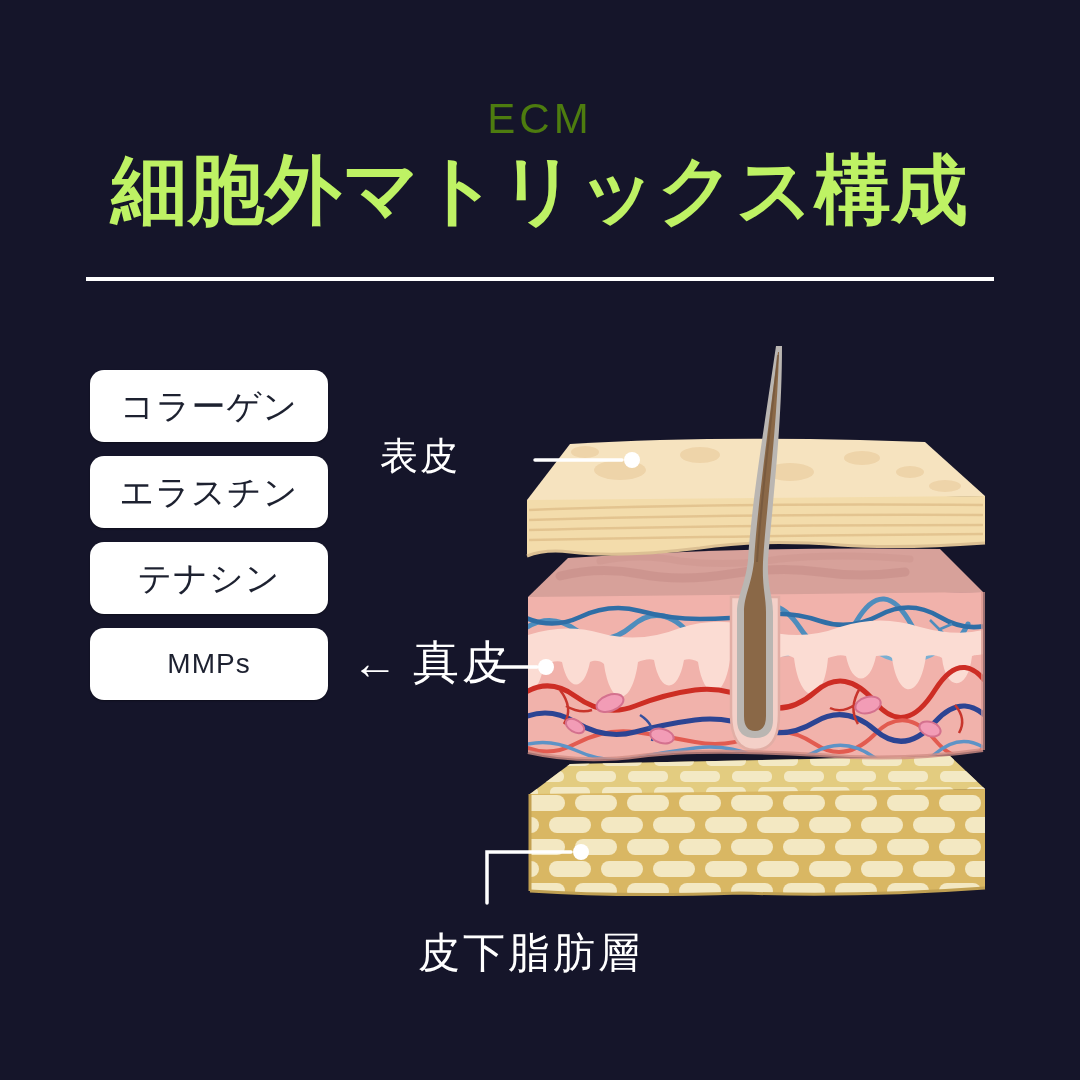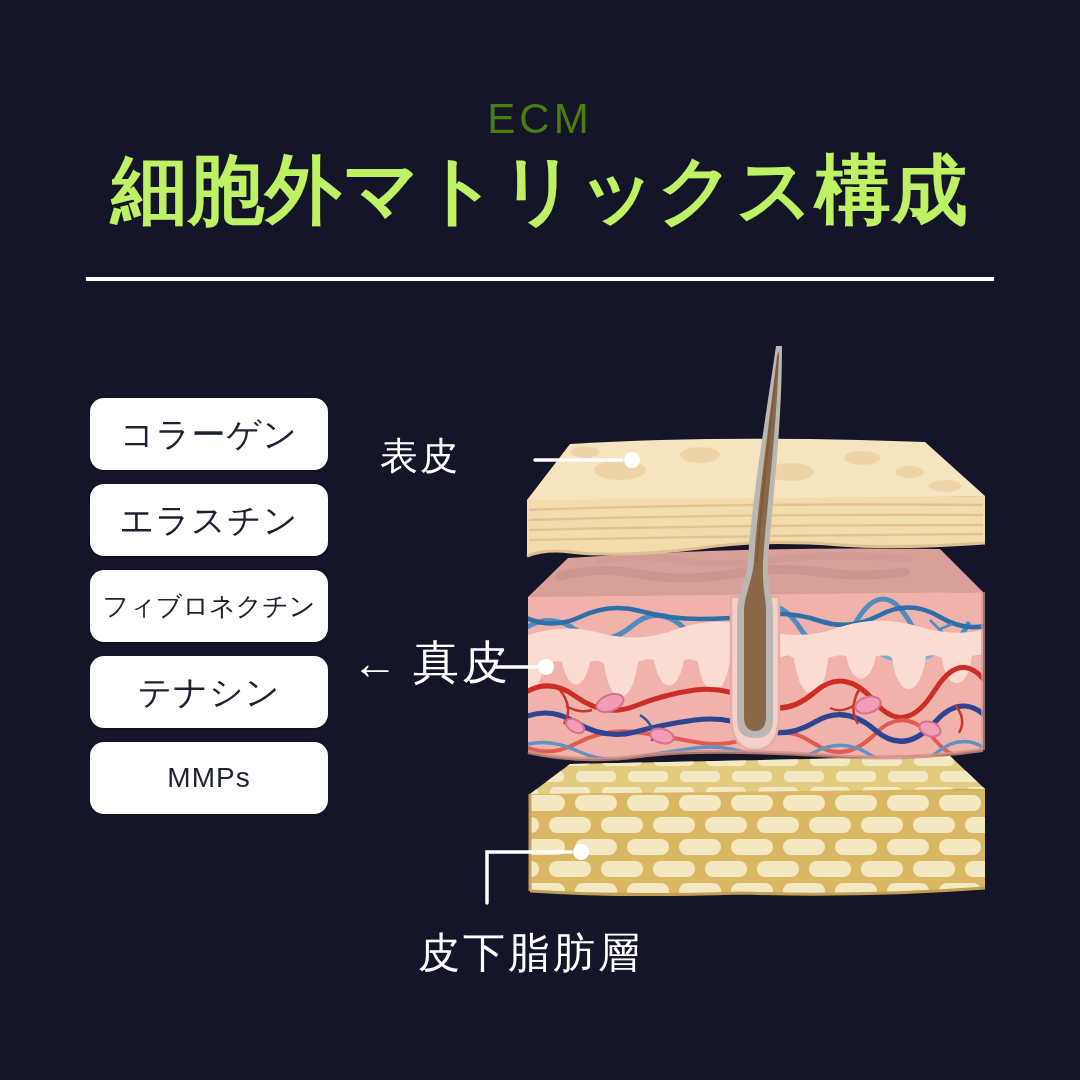--- a/index.html
+++ b/index.html
@@ -18,21 +18,21 @@
     top:150px;left:0;width:1080px;text-align:center;
     color:#bef264;font-size:76px;font-weight:900;letter-spacing:1px;line-height:1.05;
     white-space:nowrap;
   }
   .divider{
     top:277px;left:86px;width:908px;height:4px;background:#ffffff;
   }
   
   .chips{
     top:370px;left:90px;width:238px;
-    display:flex;flex-direction:column;gap:14px;margin-top:28px;
+    display:flex;flex-direction:column;gap:14px;
   }
   .chip{
     height:72px;background:#ffffff;border-radius:14px;
     display:flex;align-items:center;justify-content:center;
     color:#1d2130;font-size:34px;line-height:1;letter-spacing:1px;
     box-shadow:0 1px 2px rgba(0,0,0,.35);
   }
   .chip--small{font-size:26px;letter-spacing:0;}
   .chip--mmps{font-size:28px;text-align:center;}
   .gf-main{font-size:40px;}
@@ -51,23 +51,20 @@
 <div class="abs eyebrow">ECM</div>
 <div class="abs page-title">細胞外マトリックス構成</div>
 <div class="abs divider"></div>
 
 <div class="abs chips">
   <div class="chip">
       <span>コラーゲン</span>
     </div>
   <div class="chip">
       <span>エラスチン</span>
-    </div>
-  <div class="chip chip--small">
-      <span>フィブロネクチン</span>
     </div>
   <div class="chip">
       <span>テナシン</span>
     </div>
   <div class="chip chip--mmps">
       <span>MMPs</span>
     </div>
 </div>
 
 <svg class="abs skin" width="1080" height="1080" viewBox="0 0 1080 1080" xmlns="http://www.w3.org/2000/svg">

